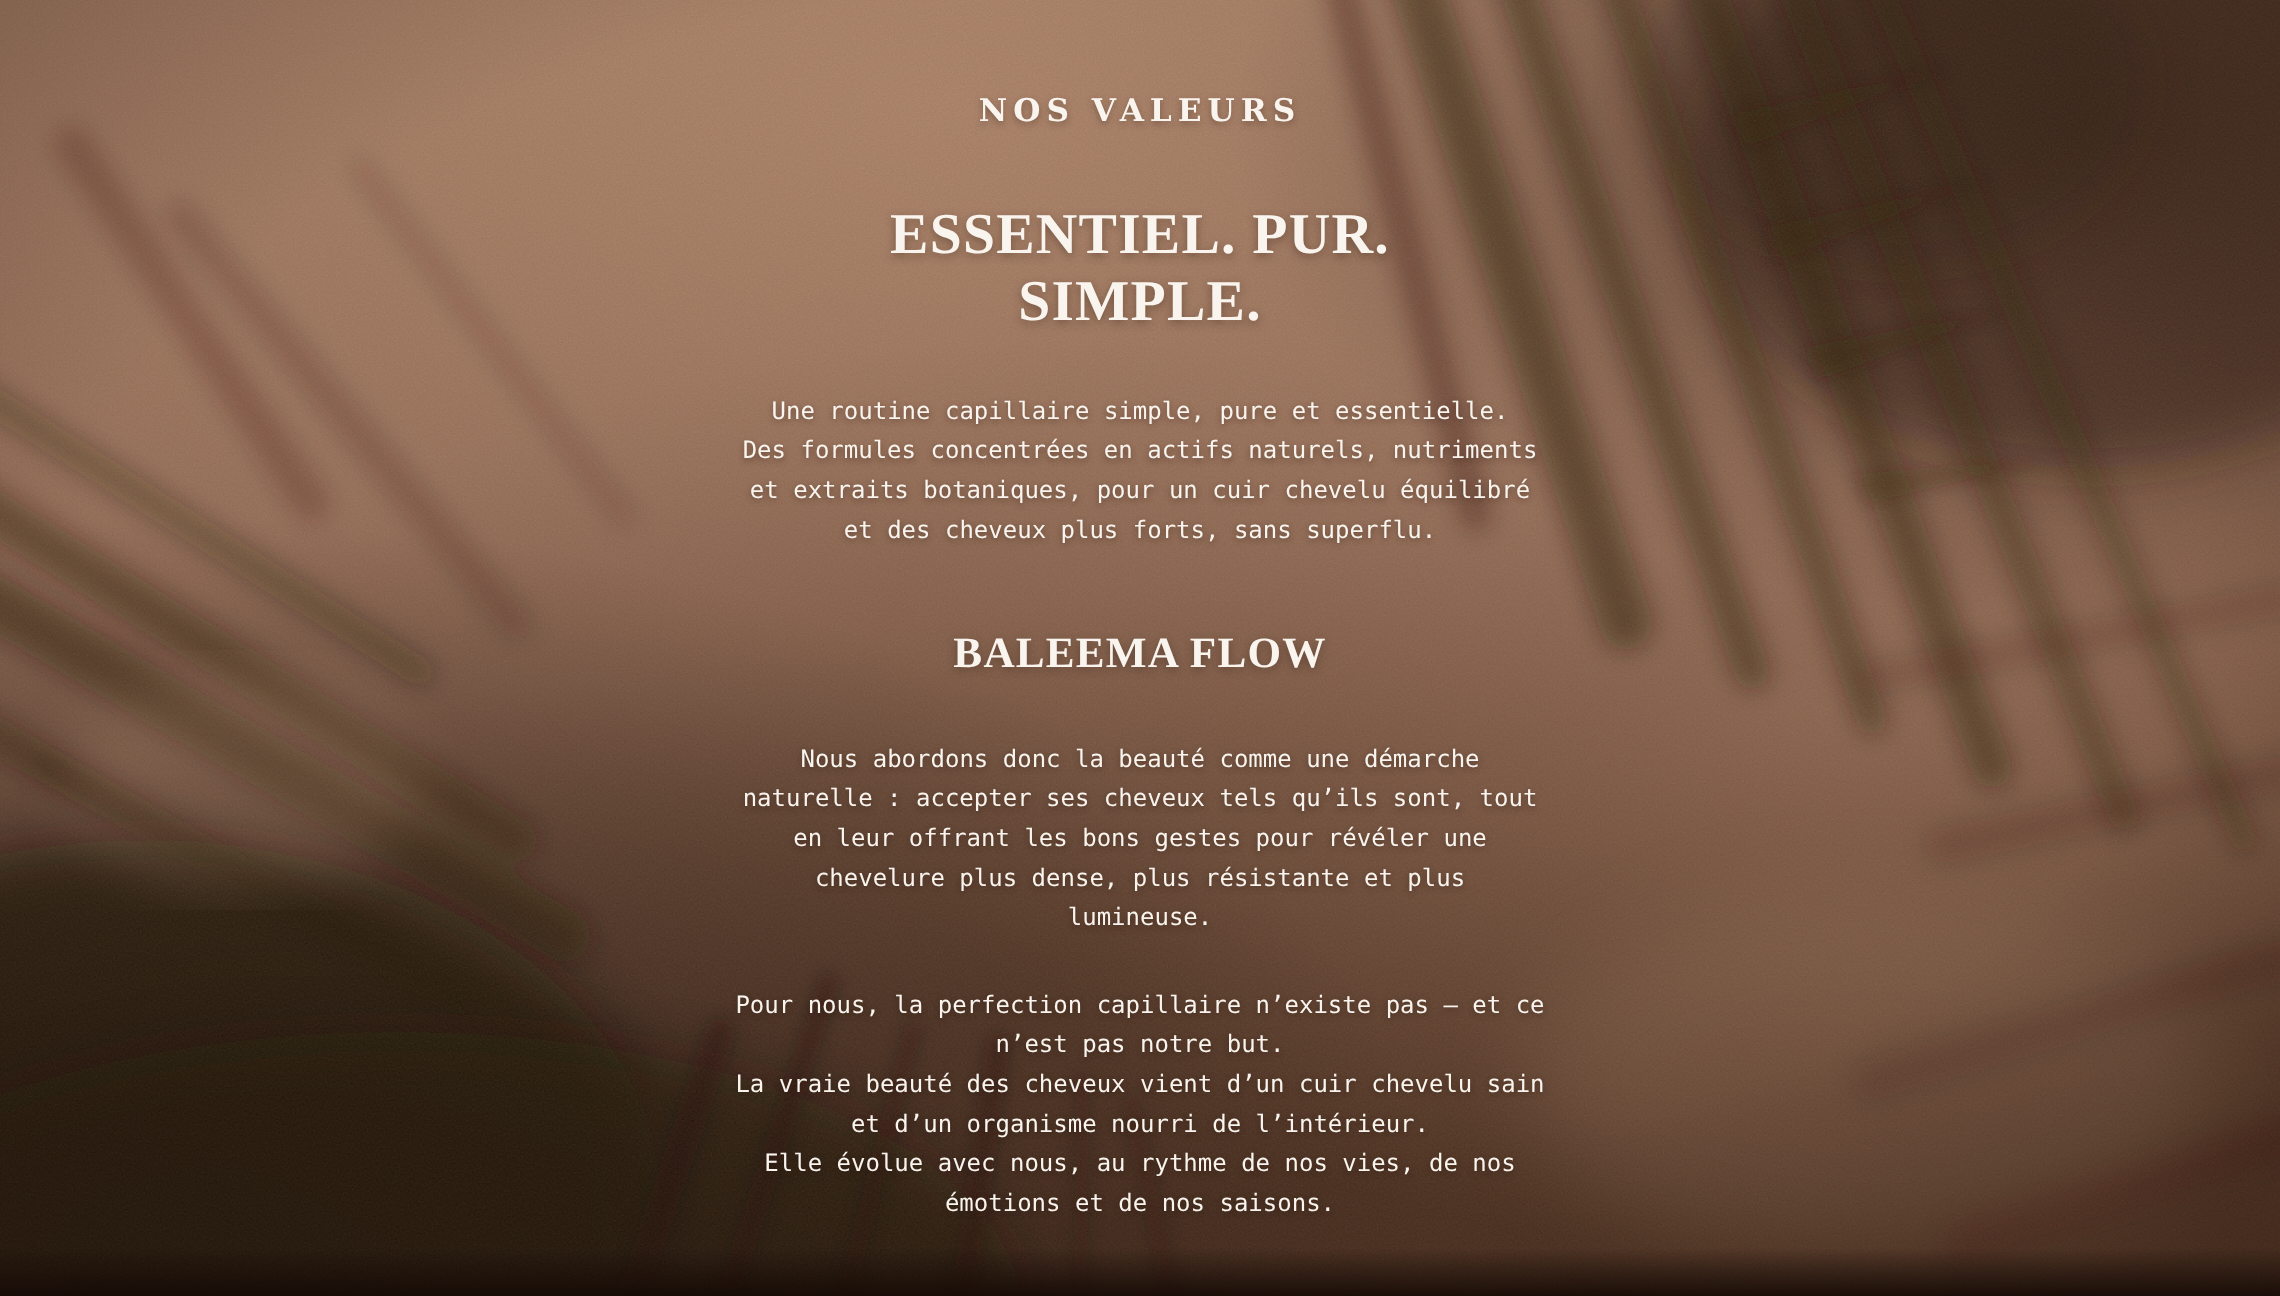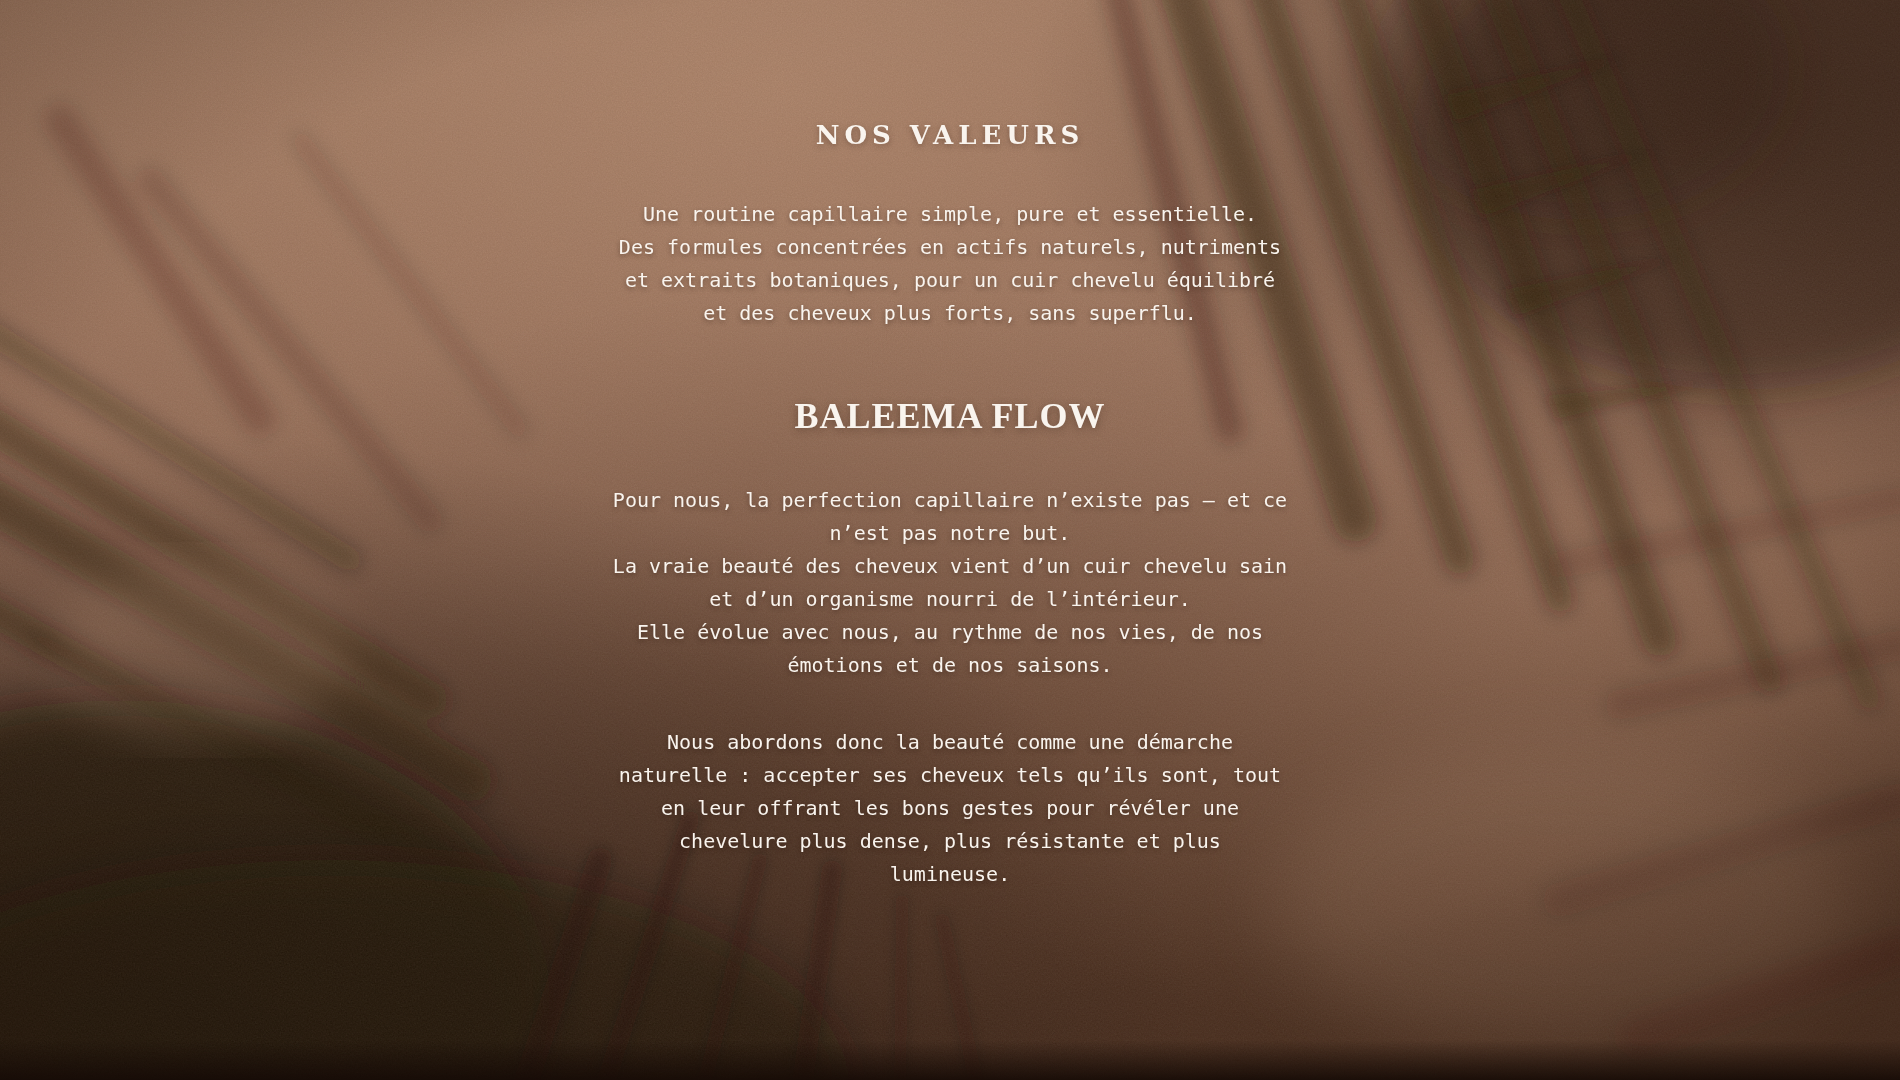--- a/index.html
+++ b/index.html
@@ -22,21 +22,21 @@
     inset: 0;
     width: 100%;
     height: 100%;
     display: block;
   }
   .content {
     position: absolute;
     inset: 0;
     text-align: center;
     color: #f9f4ee;
-    padding-top: 118px;
+    padding-top: 76px;
     box-sizing: border-box;
   }
   .eyebrow {
     font-family: "DejaVu Serif", serif;
     font-weight: 700;
     font-size: 26px;
     line-height: 34px;
     letter-spacing: 5px;
     text-shadow: 0 2px 6px rgba(46,24,14,.35);
   }
@@ -206,34 +206,36 @@
 
     <rect width="1900" height="1080" filter="url(#grainDark)" opacity="0.16"></rect>
     <rect width="1900" height="1080" filter="url(#grainLight)" opacity="0.10"></rect>
     <rect width="1900" height="1080" fill="url(#vignette)"></rect>
     <rect y="1040" width="1900" height="40" fill="url(#bottomFade)"></rect>
   </svg>
 
   <main class="content">
     <div class="eyebrow">NOS VALEURS</div>
 
+    <h1 class="heading">ESSENTIEL. PUR.
+SIMPLE.</h1>
 
     <p class="para para-intro">Une routine capillaire simple, pure et essentielle.
 Des formules concentrées en actifs naturels, nutriments
 et extraits botaniques, pour un cuir chevelu équilibré
 et des cheveux plus forts, sans superflu.</p>
 
     <h2 class="brand-heading">BALEEMA FLOW</h2>
+
+    <p class="para para-approach">Nous abordons donc la beauté comme une démarche
+naturelle : accepter ses cheveux tels qu’ils sont, tout
+en leur offrant les bons gestes pour révéler une
+chevelure plus dense, plus résistante et plus
+lumineuse.</p>
 
     <p class="para para-philosophy">Pour nous, la perfection capillaire n’existe pas — et ce
 n’est pas notre but.
 La vraie beauté des cheveux vient d’un cuir chevelu sain
 et d’un organisme nourri de l’intérieur.
 Elle évolue avec nous, au rythme de nos vies, de nos
 émotions et de nos saisons.</p>
-
-    <p class="para para-approach">Nous abordons donc la beauté comme une démarche
-naturelle : accepter ses cheveux tels qu’ils sont, tout
-en leur offrant les bons gestes pour révéler une
-chevelure plus dense, plus résistante et plus
-lumineuse.</p>
   </main>
 </div>
 
 </body></html>

